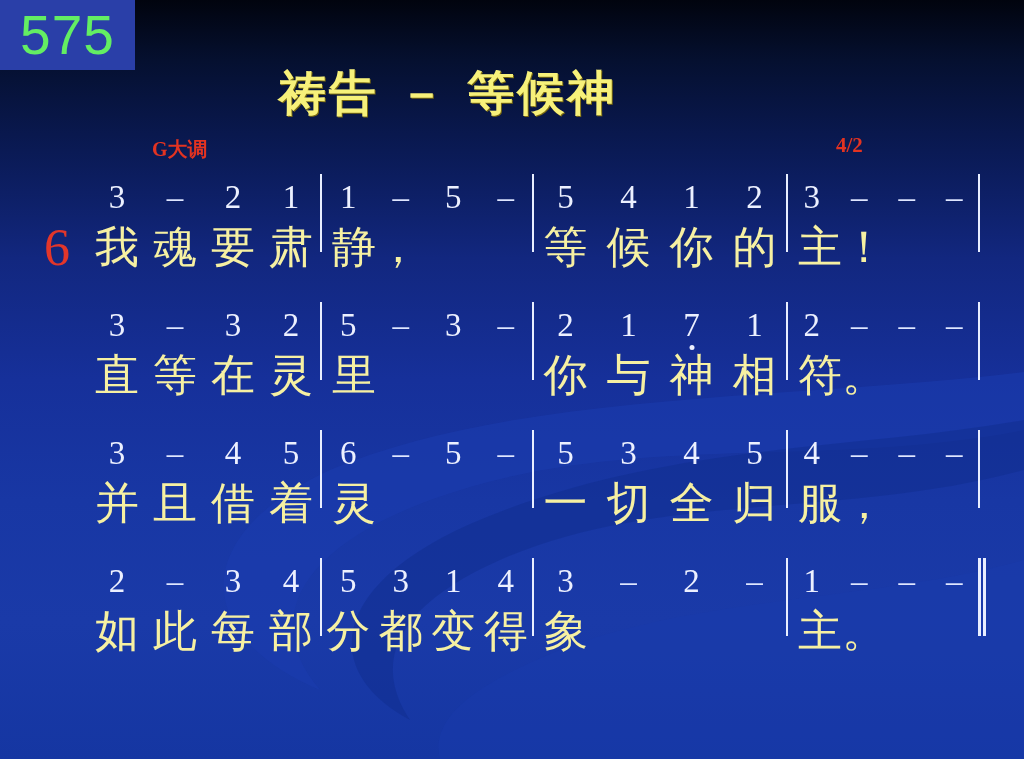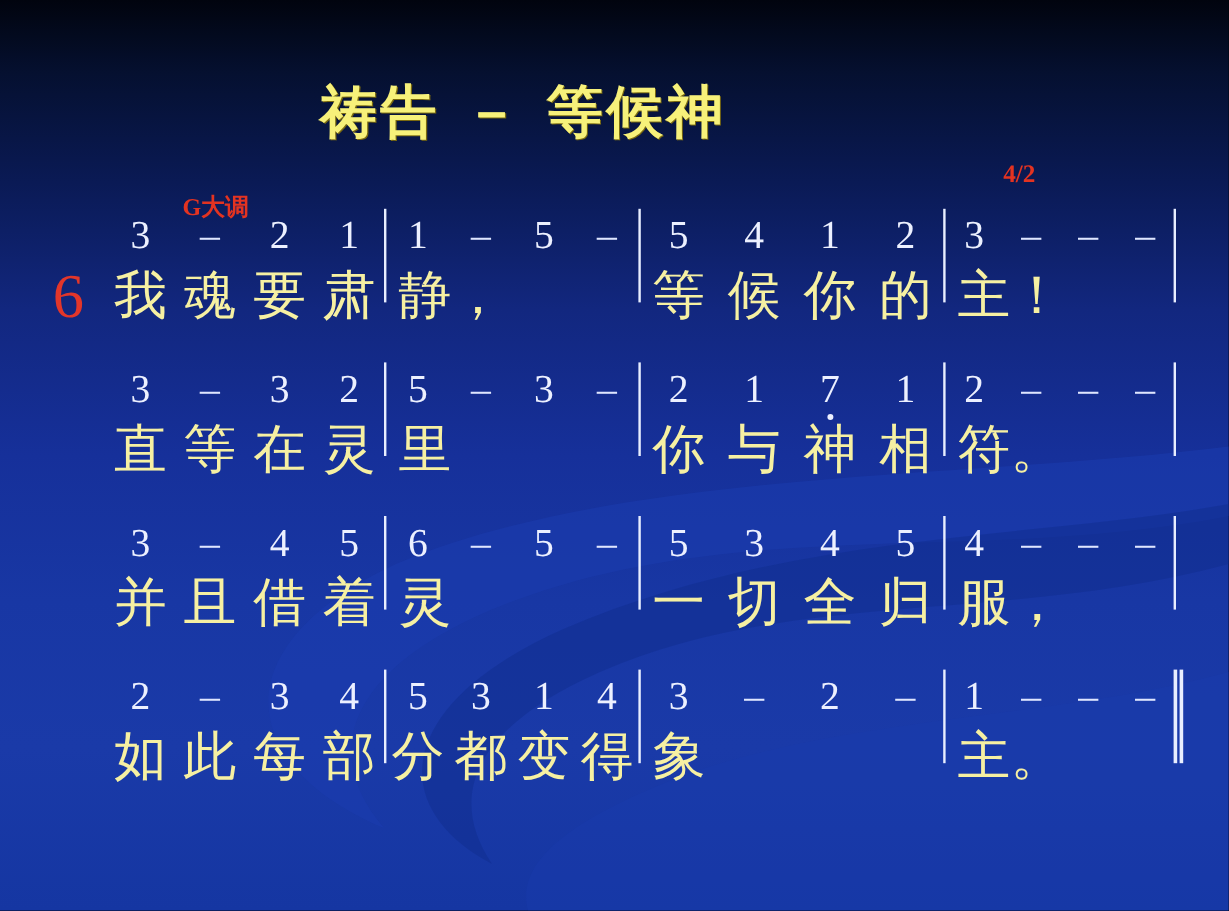--- a/index.html
+++ b/index.html
@@ -57,30 +57,31 @@
     left: 0;
     top: 62px;
     width: 872px;
     text-align: center;
     color: #f7f17a;
     font-size: 47px;
     font-weight: bold;
     letter-spacing: 3px;
     font-family: "DejaVu Sans", "Liberation Sans", sans-serif;
     text-shadow: 1px 1px 0 #7a6a10;
+    padding-left: 12px;
   }
 
   
   .meta-red {
     position: absolute;
     color: #e33321;
     font-weight: bold;
     font-family: "Liberation Serif", "DejaVu Serif", serif;
   }
-  #key-signature { left: 152px; top: 136px; font-size: 20px; margin-top: 23px; }
+  #key-signature { left: 152px; top: 136px; font-size: 20px; }
   #time-signature { left: 836px; top: 133px; font-size: 21px; }
 
   
   #stanza-number {
     position: absolute;
     left: 44px;
     top: 222px;
     color: #e2362a;
     font-size: 52px;
     line-height: 1;
@@ -185,20 +186,23 @@
 <body>
 
 <div id="slide">
 
   <svg id="swoosh-layer" viewBox="0 0 1024 759" preserveAspectRatio="none">
     <path d="M 1024 430 C 820 470 620 430 430 500 C 300 548 260 620 320 690 C 200 640 180 540 330 470 C 520 390 800 400 1024 372 Z" fill="#1b3caf" opacity="0.55"></path>
     <path d="M 1024 470 C 840 520 660 490 500 560 C 400 604 370 660 410 720 C 320 672 330 586 470 524 C 660 442 860 450 1024 420 Z" fill="#0f2c8c" opacity="0.45"></path>
     <path d="M 1024 560 C 880 600 700 596 560 650 C 470 686 430 720 440 759 L 1024 759 Z" fill="#1a3cae" opacity="0.35"></path>
   </svg>
 
+  <div id="hymn-number-box">
+    <span class="num">575</span>
+  </div>
 
   <div id="title">祷告 － 等候神</div>
 
   <div class="meta-red" id="key-signature">G大调</div>
   <div class="meta-red" id="time-signature">4/2</div>
 
   <div id="stanza-number">6</div>
 
   <div id="music-body">
       <div class="line-block">

